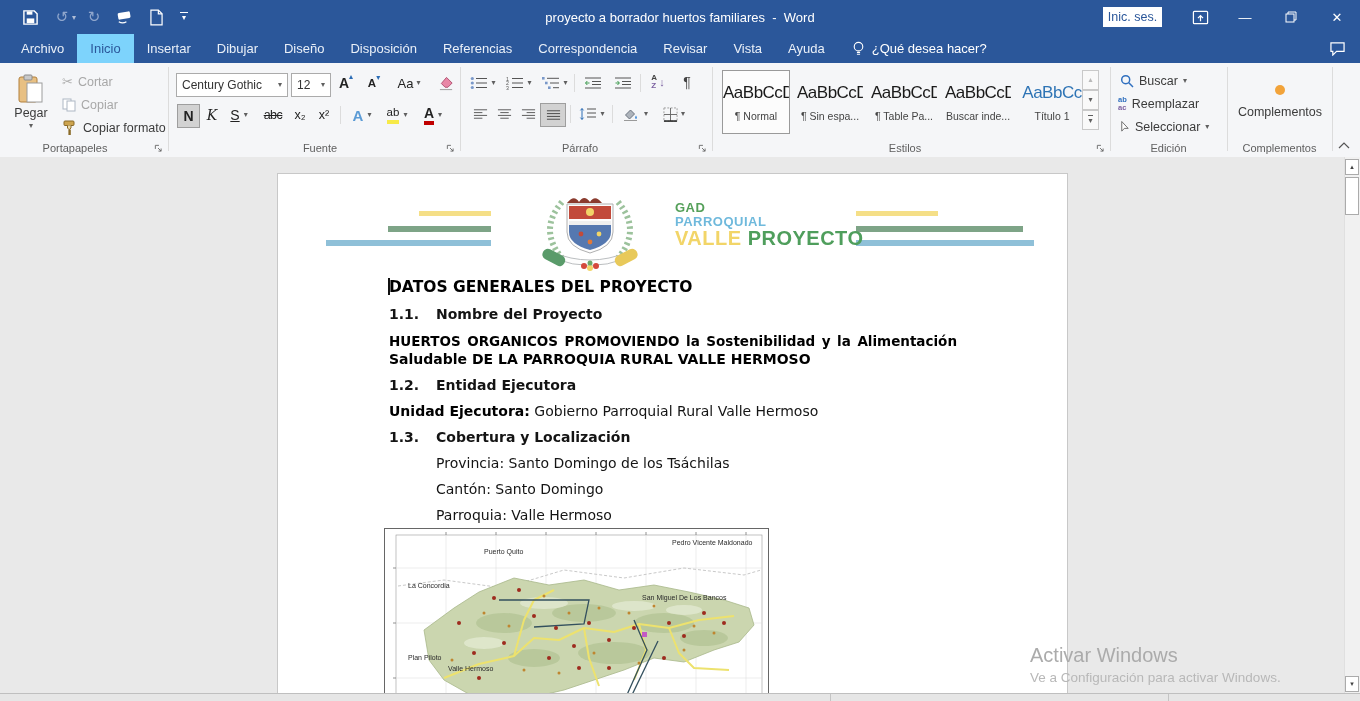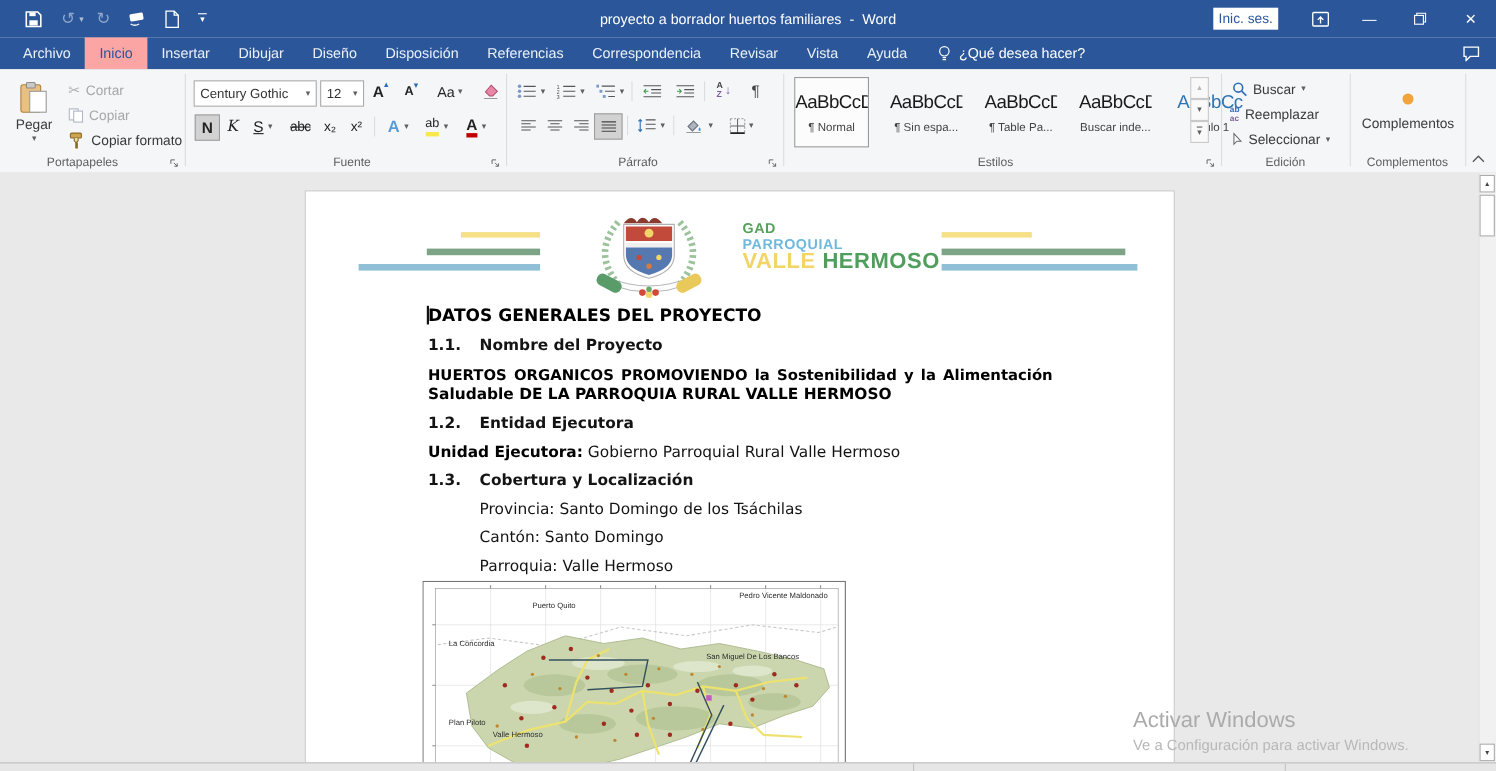--- a/index.html
+++ b/index.html
@@ -9,21 +9,21 @@
   .titlebar{position:absolute;left:0;top:0;width:1360px;height:34px;background:#2B579A}
   .tb-title{position:absolute;left:300px;right:300px;top:0;height:34px;display:flex;align-items:center;justify-content:center;color:#fff;font-size:13px;white-space:pre}
   .qat-ic{position:absolute;top:7px;width:20px;height:20px;display:flex;align-items:center;justify-content:center}
   .glyph-dis{color:#8FA6CC;font-size:15px}
   .signin{position:absolute;left:1103px;top:7px;width:59px;height:20px;background:#fff;color:#2B579A;font-size:12.5px;display:flex;align-items:center;justify-content:center}
   .winbtn{position:absolute;top:4px;width:30px;height:26px;display:flex;align-items:center;justify-content:center;color:#fff;font-size:13px}
   
   .tabrow{position:absolute;left:0;top:34px;width:1360px;height:29px;background:#2B579A;display:flex;align-items:stretch}
   .tabstrip{display:flex;margin-left:8px}
   .tab{padding:0 13px;line-height:29px;font-size:13px;color:#EAF0F8;cursor:default}
-  .tab-active{background:#fca5a5;color:#2B579A}
+  .tab-active{background:#7dd3fc;color:#2B579A}
   .tellme{display:flex;align-items:center;color:#fff;font-size:13px;margin-left:14px;gap:7px}
   
   .ribbon{position:absolute;left:0;top:63px;width:1360px;height:94px;background:#F5F6F8;border-bottom:1px solid #D2D2D2}
   .vdiv{position:absolute;top:4px;height:84px;width:1px;background:#DCDCDC}
   .grouplabel{position:absolute;bottom:3px;font-size:11px;color:#5F5F5F;text-align:center}
   .launcher{position:absolute;bottom:3px;width:12px;height:12px;display:flex;align-items:center;justify-content:center}
   .rtext{font-size:12.5px;color:#3B3B3B}
   .rgrey{color:#A8A8A8}
   .chev{font-size:8px;color:#5F5F5F;line-height:1}
   .chev-dis{color:#AFBDD6}
@@ -358,21 +358,21 @@
       </svg>
     <span class="chev">▾</span>
   </div>
   <div class="grouplabel" style="left:460px;width:240px">Párrafo</div>
   <div class="launcher" style="left:696px">
     <svg width="9" height="9" viewBox="0 0 10 10">
         <path d="M1.5 1.5h4M1.5 1.5v4M4.5 4.5l3.4 3.4M7.9 5v2.9H5" stroke="#666" fill="none"></path>
       </svg>
   </div>
 
-  <div style="position:absolute;left:722px;top:7px;display:flex;gap:18px">
+  <div style="position:absolute;left:722px;top:7px;display:flex;gap:6px">
       <div class="stylecard sel">
         <div class="sprev">AaBbCcD</div>
         <div class="slab">¶ Normal</div>
       </div>
       <div class="stylecard">
         <div class="sprev">AaBbCcD</div>
         <div class="slab">¶ Sin espa...</div>
       </div>
       <div class="stylecard">
         <div class="sprev">AaBbCcD</div>
@@ -471,21 +471,21 @@
         <circle cx="74" cy="76" r="3" fill="#D4483C"></circle>
           <circle cx="80" cy="78" r="3" fill="#F2D568"></circle>
           <circle cx="86" cy="76" r="3" fill="#D4483C"></circle>
           <circle cx="80" cy="73" r="2.5" fill="#6AA86A"></circle>
       </svg>
     </div>
 
     <div class="logo-txt">
       <div class="lt1" style="color:#55A05A">GAD</div>
       <div class="lt1" style="color:#6FB9DC">PARROQUIAL</div>
-      <div class="lt3"><span style="color:#F2D568">VALLE</span><span style="color:#4F9E5C"> HERMOSO</span></div>
+      <div class="lt3"><span style="color:#F2D568">VALLE</span><span style="color:#4F9E5C"> PROYECTO</span></div>
     </div>
 
     <div class="caret"></div>
 
     <div class="map">
       <svg width="385" height="172" viewBox="0 0 385 172">
         <rect x="0.5" y="0.5" width="384" height="171" fill="#fff" stroke="#666"></rect>
         <rect x="12" y="7" width="366" height="162" fill="none" stroke="#999" stroke-width="0.6"></rect>
         <g stroke="#D8D8D8" stroke-width="0.5">
           <path d="M62 7v162M112 7v162M162 7v162M212 7v162M262 7v162M312 7v162M362 7v162"></path>

